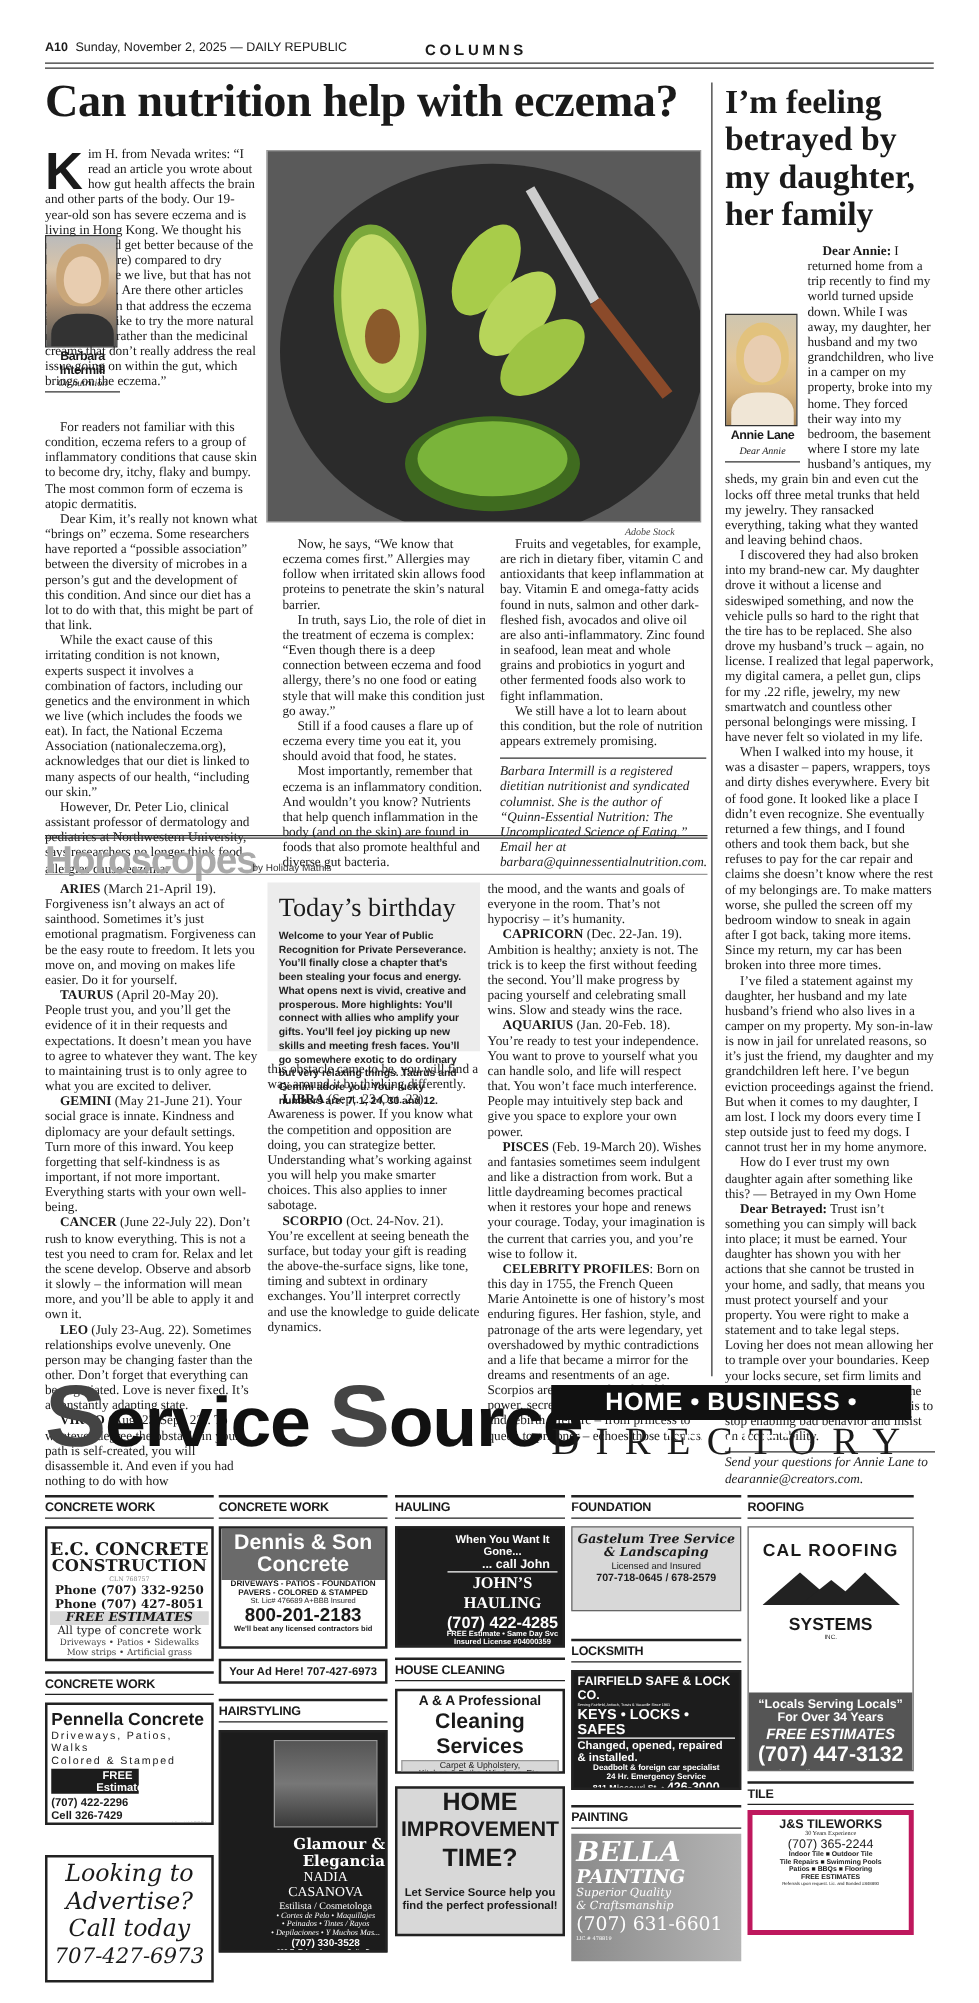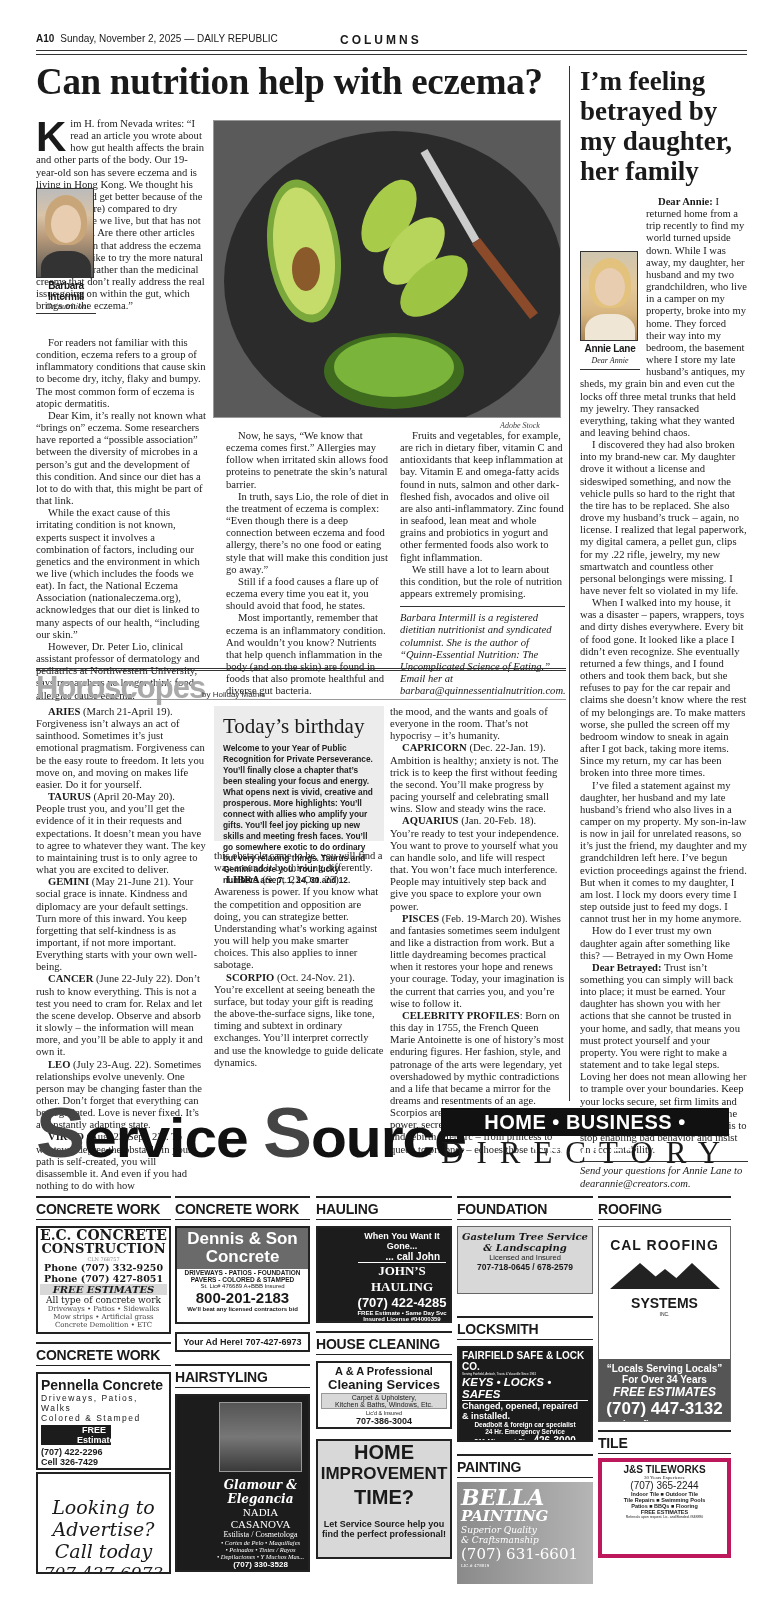--- a/index.html
+++ b/index.html
@@ -29,21 +29,21 @@
   .horo-title { left: 36px; top: 673px; font-family: "Liberation Sans", sans-serif; font-weight: 900; font-size: 31px; color: #aaa; letter-spacing: -1px; line-height: 30px; }
   .horo-by { left: 202px; top: 690px; font-family: "Liberation Sans", sans-serif; font-size: 8px; color: #333; }
   .horo-rule { left: 36px; top: 699px; width: 530px; height: 1px; background: #999; }
   .bday { left: 214px; top: 706px; width: 170px; height: 135px; background: #ececec; padding: 8px 9px; }
   .bday h3 { font-family: "Liberation Serif", serif; font-weight: 400; font-size: 21px; line-height: 24px; margin-bottom: 5px; }
   .bday div { font-family: "Liberation Sans", sans-serif; font-size: 8.3px; line-height: 11px; font-weight: 700; color: #222; }
   .ss-title { left: 36px; top: 1102px; font-family: "Liberation Sans", sans-serif; font-weight: 900; font-size: 56px; line-height: 62px; letter-spacing: -1px; color: #111; transform: scaleX(1.05); transform-origin: left; }
   .ss-title .big { color: #444; font-size: 70px; }
   .ss-band { left: 441px; top: 1108px; width: 288px; height: 28px; background: #111; color: #fff; font-family: "Liberation Sans", sans-serif; font-weight: 900; font-size: 20px; text-align: center; line-height: 28px; letter-spacing: 0.5px; }
   .ss-dir { left: 441px; top: 1136px; width: 290px; font-family: "Liberation Serif", serif; font-size: 31px; letter-spacing: 13px; line-height: 34px; text-align: center; }
-  .cat { font-family: "Liberation Sans", sans-serif; font-weight: 700; font-size: 14px; border-top: 2px solid #222; border-bottom: 1px solid #222; padding: 3px 0 2px; letter-spacing: -0.2px; }
+  .cat { font-family: "Liberation Sans", sans-serif; font-weight: 700; font-size: 10px; border-top: 2px solid #222; border-bottom: 1px solid #222; padding: 3px 0 2px; letter-spacing: -0.2px; }
   .ad { border: 2px solid #222; text-align: center; overflow: hidden; position: relative; }
   .ad .l { display: block; }
   .dark { background: #1c1c1c; color: #fff; padding-left: 36px; }
   .grey { background: #6a6a6a; color: #fff; }
   .lightgrey { background: #d8d8d8; }
 </style>
 </head>
 <body>
 
 <div class="abs folio"><b>A10</b><span>Sunday, November 2, 2025 — DAILY REPUBLIC</span></div>
@@ -164,21 +164,21 @@
   <p><b>PISCES</b><span> (Feb. 19-March 20). </span><span>Wishes and fantasies sometimes seem indulgent and like a distraction from work. But a little daydreaming becomes practical when it restores your hope and renews your courage. Today, your imagination is the current that carries you, and you’re wise to follow it.</span></p>
   <p><b>CELEBRITY PROFILES</b><span>: </span><span>Born on this day in 1755, the French Queen Marie Antoinette is one of history’s most enduring figures. Her fashion, style, and patronage of the arts were legendary, yet overshadowed by mythic contradictions and a life that became a mirror for the dreams and resentments of an age. Scorpios are associated with hidden power, secrets and the cycles of death and rebirth. Her arc – from princess to queen to prisoner – echoes those themes.</span></p>
 </div>
 
 <div class="abs ss-title"><span class="big">S</span><span>ervice</span> <span class="big">S</span><span>ource</span></div>
 <div class="abs ss-band">HOME • BUSINESS • SERVICES</div>
 <div class="abs ss-dir">DIRECTORY</div>
 
 <div class="abs" style="left:36px; top:1196px; width:135px;">
   <div class="cat">CONCRETE WORK</div>
-  <div class="ad" style="margin-top:6px; height:108px; padding:0 2px; font-family:'DejaVu Serif',serif;">
+  <div class="ad" style="margin-top:6px; height:108px; padding:10px 2px; font-family:'DejaVu Serif',serif;">
     <span class="l" style="font-weight:900; font-size:14px; line-height:14px;">E.C. CONCRETE</span>
     <span class="l" style="font-weight:900; font-size:13px; line-height:14px;">CONSTRUCTION</span>
     <span class="l" style="font-size:5px; color:#888;">CLN 768757</span>
     <span class="l" style="font-weight:700; font-size:9.5px;">Phone (707) 332-9250</span>
     <span class="l" style="font-weight:700; font-size:9.5px;">Phone (707) 427-8051</span>
     <span class="l lightgrey" style="font-weight:700; font-style:italic; font-size:10px;">FREE ESTIMATES</span>
     <span class="l" style="font-size:9px;">All type of concrete work</span>
     <span class="l" style="font-size:7px; color:#444;">Driveways • Patios • Sidewalks</span>
     <span class="l" style="font-size:7px; color:#444;">Mow strips • Artificial grass</span>
     <span class="l" style="font-size:7px; color:#444;">Concrete Demolition • ETC</span>
@@ -186,21 +186,21 @@
   <div class="cat" style="margin-top:8px;">CONCRETE WORK</div>
   <div class="ad" style="margin-top:6px; height:98px; padding:3px; text-align:left; font-family:'Liberation Sans',sans-serif;">
     <span class="l" style="font-weight:900; font-size:14px;">Pennella Concrete</span>
     <span class="l" style="font-size:8.5px; letter-spacing:1.5px;">Driveways, Patios, Walks</span>
     <span class="l" style="font-size:8.5px; letter-spacing:1.5px;">Colored &amp; Stamped</span>
     <span class="l dark" style="font-weight:700; font-size:9px; width:70px; text-align:center; margin:2px 0;">FREE Estimates</span>
     <span class="l" style="font-weight:700; font-size:9px;">(707) 422-2296</span>
     <span class="l" style="font-weight:700; font-size:9px;">Cell 326-7429</span>
     <span class="l" style="font-size:5px; color:#888; text-align:right;">Lic. #685559</span>
   </div>
-  <div class="ad" style="margin-top:2px; height:102px; padding-top:22px; font-family:'DejaVu Serif',serif; font-style:italic;">
+  <div class="ad" style="margin-top:24px; height:102px; padding-top:2px; font-family:'DejaVu Serif',serif; font-style:italic;">
     <span class="l" style="font-size:19px; line-height:22px;">Looking to</span>
     <span class="l" style="font-size:19px; line-height:22px;">Advertise?</span>
     <span class="l" style="font-size:19px; line-height:22px;">Call today</span>
     <span class="l" style="font-size:17px; line-height:22px;">707-427-6973</span>
   </div>
 </div>
 
 <div class="abs" style="left:175px; top:1196px; width:135px;">
   <div class="cat">CONCRETE WORK</div>
   <div class="ad" style="margin-top:6px; height:98px; font-family:'Liberation Sans',sans-serif;">
@@ -211,21 +211,21 @@
     <span class="l" style="font-weight:700; font-size:6.5px;">DRIVEWAYS - PATIOS - FOUNDATION</span>
     <span class="l" style="font-weight:700; font-size:6.5px;">PAVERS - COLORED &amp; STAMPED</span>
     <span class="l" style="font-size:6px;">St. Lic# 476689   A+BBB   Insured</span>
     <span class="l" style="font-weight:900; font-size:15px;">800-201-2183</span>
     <span class="l" style="font-weight:700; font-size:6px;">We'll beat any licensed contractors bid</span>
   </div>
   <div class="ad" style="margin-top:8px; height:20px; line-height:16px; font-family:'Liberation Sans',sans-serif; font-weight:700; font-size:9px;">Your Ad Here! 707-427-6973</div>
   <div class="cat" style="margin-top:12px;">HAIRSTYLING</div>
   <div class="ad dark" style="margin-top:6px; height:178px;">
     <div style="height:70px; background:linear-gradient(180deg,#555 0%,#777 50%,#3a3a3a 100%); margin:6px; border:1px solid #999;"></div>
-    <span class="l" style="font-family:'DejaVu Serif',serif; font-style:italic; font-weight:700; font-size:12px;">Glamour &amp; Elegancia</span>
+    <span class="l" style="font-family:'DejaVu Serif',serif; font-weight:700; font-size:12px;text-align:right;">Glamour &amp; Elegancia</span>
     <span class="l" style="font-family:'Liberation Serif',serif; font-size:11px;">NADIA CASANOVA</span>
     <span class="l" style="font-family:'Liberation Serif',serif; font-size:8px;">Estilista / Cosmetologa</span>
     <span class="l" style="font-family:'Liberation Serif',serif; font-style:italic; font-size:6.5px;">• Cortes de Pelo • Maquillajes</span>
     <span class="l" style="font-family:'Liberation Serif',serif; font-style:italic; font-size:6.5px;">• Peinados • Tintes / Rayos</span>
     <span class="l" style="font-family:'Liberation Serif',serif; font-style:italic; font-size:6.5px;">• Depilaciones • Y Muchos Mas...</span>
     <span class="l" style="font-family:'Liberation Sans',sans-serif; font-weight:700; font-size:8px;">(707) 330-3528</span>
     <span class="l" style="font-family:'Liberation Sans',sans-serif; font-weight:700; font-size:5.5px;">690 E. Tabor Avenue, Suite D - Fairfield, CA</span>
     <span class="l" style="font-family:'Liberation Sans',sans-serif; font-weight:700; font-size:6px;"><span>◘ </span><span>@casanova8930</span></span>
   </div>
 </div>
@@ -238,21 +238,21 @@
     <span class="l" style="font-family:'Liberation Serif',serif; font-weight:700; font-size:13px;">JOHN’S HAULING</span>
     <span class="l" style="font-weight:700; font-size:13px;">(707) 422-4285</span>
     <span class="l" style="font-weight:700; font-size:6px;">FREE Estimate • Same Day Svc</span>
     <span class="l" style="font-weight:700; font-size:6px;">Insured License #04000359</span>
     <span class="l" style="font-weight:700; font-size:6px;">Credit Cards Accepted</span>
     <span class="l" style="font-weight:700; font-size:6px; text-decoration:underline;">www.422haul.com</span>
   </div>
   <div class="cat" style="margin-top:8px;">HOUSE CLEANING</div>
   <div class="ad" style="margin-top:6px; height:68px; font-family:'Liberation Sans',sans-serif; padding-top:2px;">
     <span class="l" style="font-weight:900; font-size:11px;">A &amp; A Professional</span>
-    <span class="l" style="font-weight:900; font-size:13px;">Cleaning Services</span>
+    <span class="l" style="font-weight:900; font-size:17px;">Cleaning Services</span>
     <div class="lightgrey" style="margin:1px 3px; border:1px solid #999;">
       <span class="l" style="font-size:7px;">Carpet &amp; Upholstery,</span>
       <span class="l" style="font-size:7px;">Kitchen &amp; Baths, Windows, Etc.</span>
     </div>
     <span class="l" style="font-size:5.5px;">Lic'd &amp; Insured</span>
     <span class="l" style="font-weight:900; font-size:9px;">707-386-3004</span>
   </div>
   <div class="ad lightgrey" style="margin-top:10px; height:120px; padding-top:0; font-family:Liberation Sans, sans-serif;">
     <span class="l" style="font-weight:900; font-size:20px; line-height:22px;">HOME</span>
     <span class="l" style="font-weight:900; font-size:17px; line-height:22px;">IMPROVEMENT</span>
@@ -267,21 +267,21 @@
   <div class="ad lightgrey" style="margin-top:6px; height:68px; padding-top:4px; border:1px solid #666;">
     <span class="l" style="font-family:'DejaVu Serif',serif; font-weight:700; font-style:italic; font-size:10px;">Gastelum Tree Service</span>
     <span class="l" style="font-family:'DejaVu Serif',serif; font-weight:700; font-style:italic; font-size:10px;">&amp; Landscaping</span>
     <span class="l" style="font-family:Liberation Sans, sans-serif; font-size:7.5px;">Licensed and Insured</span>
     <span class="l" style="font-family:'Liberation Sans',sans-serif; font-weight:700; font-size:8.5px;">707-718-0645 / 678-2579</span>
   </div>
   <div class="cat" style="margin-top:22px;">LOCKSMITH</div>
   <div class="ad dark" style="margin-top:6px; height:96px; font-family:'Liberation Sans',sans-serif; text-align:left; padding:2px 3px;">
     <span class="l" style="font-weight:900; font-size:10px;">FAIRFIELD SAFE &amp; LOCK CO.</span>
     <span class="l" style="font-size:3px;">Serving Fairfield, Antioch, Travis &amp; Vacaville Since 1961</span>
-    <span class="l" style="font-weight:900; font-style:italic; font-size:11.5px; border-bottom:1px solid #fff;">KEYS • LOCKS • SAFES</span>
+    <span class="l" style="font-weight:900; font-size:11.5px; border-bottom:1px solid #fff;">KEYS • LOCKS • SAFES</span>
     <span class="l" style="font-weight:700; font-size:9px;">Changed, opened, repaired</span>
     <span class="l" style="font-weight:700; font-size:9px;">&amp; installed.</span>
     <span class="l" style="font-weight:700; font-size:6.5px; text-align:center;">Deadbolt &amp; foreign car specialist</span>
     <span class="l" style="font-weight:700; font-size:6.5px; text-align:center;">24 Hr. Emergency Service</span>
     <span class="l" style="font-weight:700; font-size:7px; text-align:center;"><span>811 Missouri St. •</span> <span style="font-size:10px;">426-3000</span></span>
   </div>
   <div class="cat" style="margin-top:12px;">PAINTING</div>
   <div class="ad" style="margin-top:4px; height:102px; text-align:left; padding:4px; background:linear-gradient(90deg,#8a8a8a 0%,#b5b5b5 100%); color:#fff; border:none; font-family:'DejaVu Serif',serif; font-style:italic;">
     <span class="l" style="font-weight:700; font-size:22px; line-height:22px;">BELLA</span>
     <span class="l" style="font-weight:700; font-size:15px; line-height:17px;">PAINTING</span>

